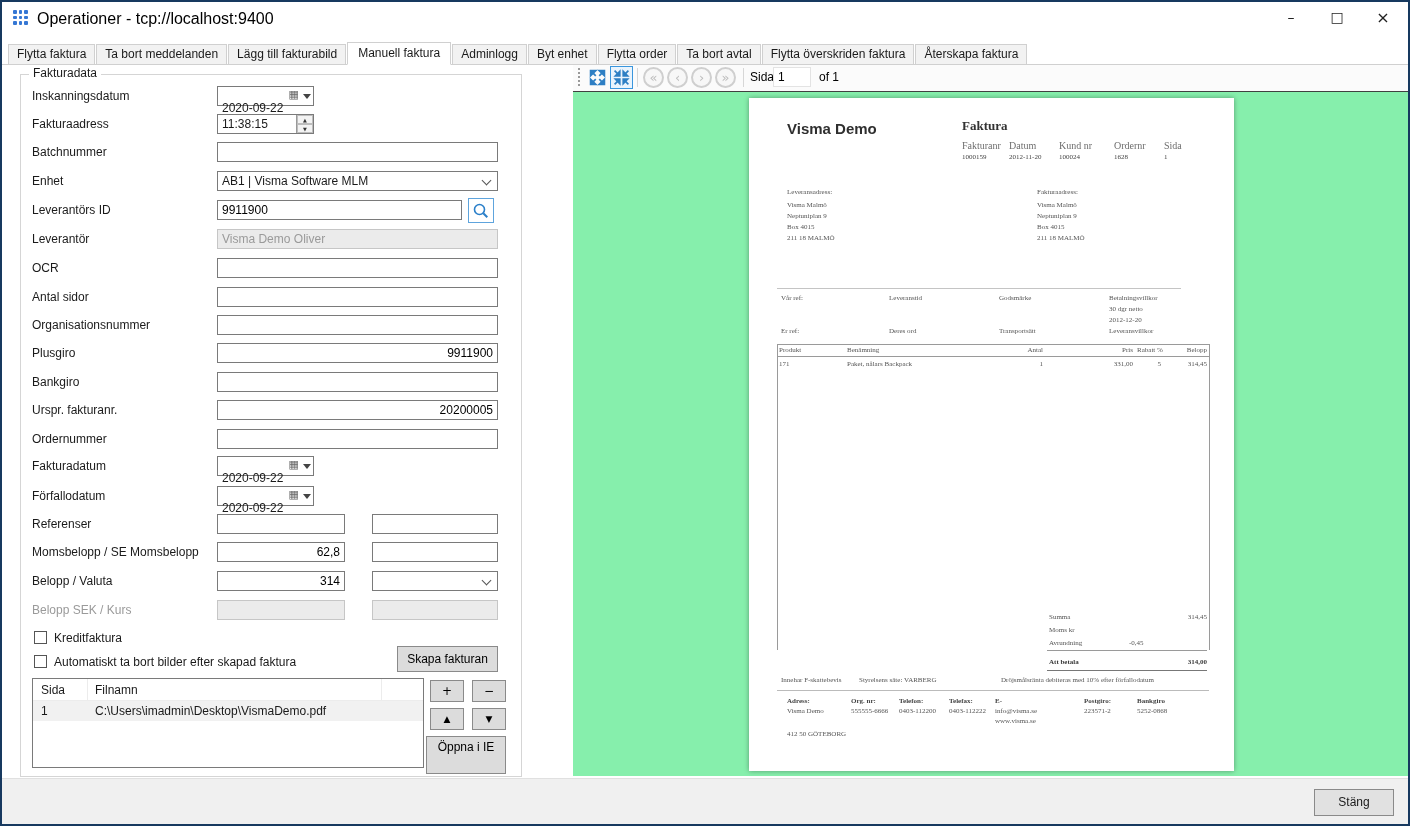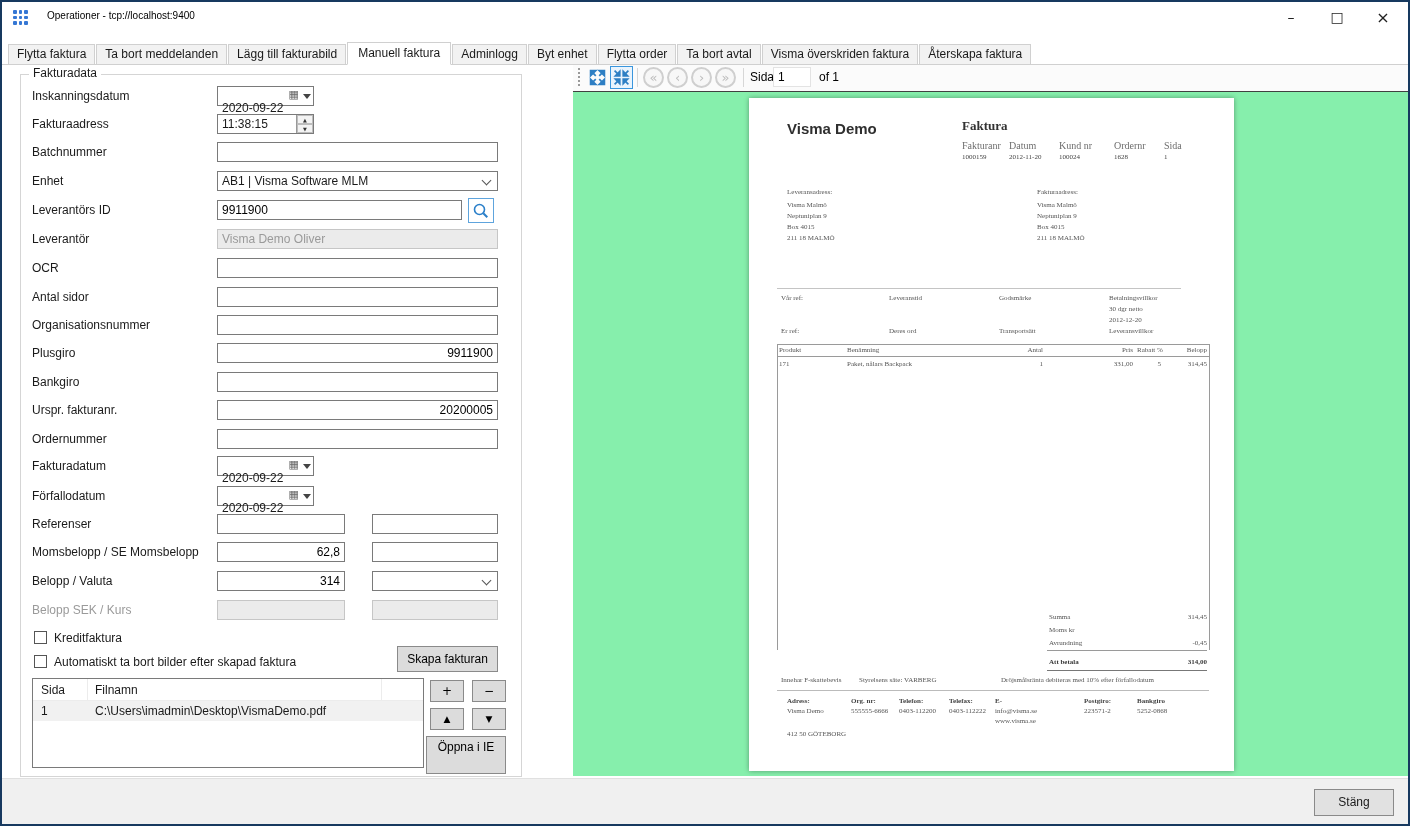--- a/index.html
+++ b/index.html
@@ -8,21 +8,21 @@
   #app{
     position:relative; width:1410px; height:826px; background:#ffffff;
     border:2px solid #17395f; overflow:hidden;
     font-family:"Liberation Sans", sans-serif; color:#1a1a1a;
   }
   
   .titlebar{ position:absolute; top:0; left:0; right:0; height:31px; background:#fff; }
   .appicon{ position:absolute; left:11px; top:8px; width:15px; height:15px;
     display:grid; grid-template-columns:repeat(3,1fr); gap:2px; }
   .appicon span{ background:#3577d4; border-radius:1px; }
-  .title-text{ position:absolute; left:35px; top:8px; font-size:10px; color:#000;margin-left:10px; }
+  .title-text{ position:absolute; left:35px; top:8px; font-size:16px; color:#000; }
   .winbtn{ position:absolute; top:0; width:46px; height:31px; text-align:center;
     line-height:31px; font-size:14px; color:#222; font-family:"DejaVu Sans",sans-serif; }
   .winbtn.min{ right:94px; } .winbtn.max{ right:48px; } .winbtn.cls{ right:2px; font-size:16px; }
   
   .tabbar{ position:absolute; top:40px; left:6px; right:0; height:23px;
     display:flex; align-items:flex-end; z-index:3; }
   .tab{ height:21px; line-height:19px; padding:0 8px; border:1px solid #d0d0d0;
     background:#f2f2f2; margin-right:1px; font-size:12px; white-space:nowrap; }
   .tab.active{ height:23px; line-height:21px; background:#fff; border-bottom:1px solid #fff; padding:0 10px; }
   .content-line{ position:absolute; top:62px; left:0; right:0; border-top:1px solid #d0d0d0; z-index:1; }
@@ -139,21 +139,21 @@
 
   <div class="tabbar">
     <div class="tab">Flytta faktura</div>
     <div class="tab">Ta bort meddelanden</div>
     <div class="tab">Lägg till fakturabild</div>
     <div class="tab active">Manuell faktura</div>
     <div class="tab">Adminlogg</div>
     <div class="tab">Byt enhet</div>
     <div class="tab">Flytta order</div>
     <div class="tab">Ta bort avtal</div>
-    <div class="tab">Visma överskriden faktura</div>
+    <div class="tab">Flytta överskriden faktura</div>
     <div class="tab">Återskapa faktura</div>
   </div>
   <div class="content-line"></div>
 
   <div class="groupbox">
     <div class="group-title">Fakturadata</div>
   </div>
 
   <div class="row" style="top:84px">
     <span class="lbl">Inskanningsdatum</span>
@@ -409,21 +409,21 @@
         <span class="inv-small" style="left:262px;top:262px;width:32px;text-align:right">1</span>
         <span class="inv-small" style="left:352px;top:262px;width:32px;text-align:right">331,00</span>
         <span class="inv-small" style="left:388px;top:262px;width:24px;text-align:right">5</span>
         <span class="inv-small" style="left:418px;top:262px;width:40px;text-align:right">314,45</span>
 
         <span class="inv-small" style="left:300px;top:515px">Summa</span>
         <span class="inv-small" style="left:380px;top:515px;width:78px;text-align:right">314,45</span>
         <span class="inv-small" style="left:300px;top:528px">Moms kr</span>
         <span class="inv-small" style="left:380px;top:528px;width:78px;text-align:right"></span>
         <span class="inv-small" style="left:300px;top:541px">Avrundning</span>
-        <span class="inv-small" style="left:380px;top:541px;width:78px;text-align:right">-0,45</span>
+        <span class="inv-small" style="left:380px;top:541px;width:78px;">-0,45</span>
         <div class="inv-line" style="left:298px;top:552px;width:160px"></div>
         <span class="inv-small" style="left:300px;top:560px;font-weight:bold;color:#3a3a3a">Att betala</span>
         <span class="inv-small" style="left:380px;top:560px;width:78px;text-align:right;font-weight:bold;color:#3a3a3a">314,00</span>
         <div class="inv-line" style="left:298px;top:572px;width:160px;border-color:#777"></div>
 
         <span class="inv-small" style="left:32px;top:578px">Innehar F-skattebevis</span>
         <span class="inv-small" style="left:110px;top:578px">Styrelsens säte: VARBERG</span>
         <span class="inv-small" style="left:252px;top:578px">Dröjsmålsränta debiteras med 10% efter förfallodatum</span>
         <div class="inv-line" style="left:28px;top:592px;width:432px;border-color:#bbb"></div>
 

